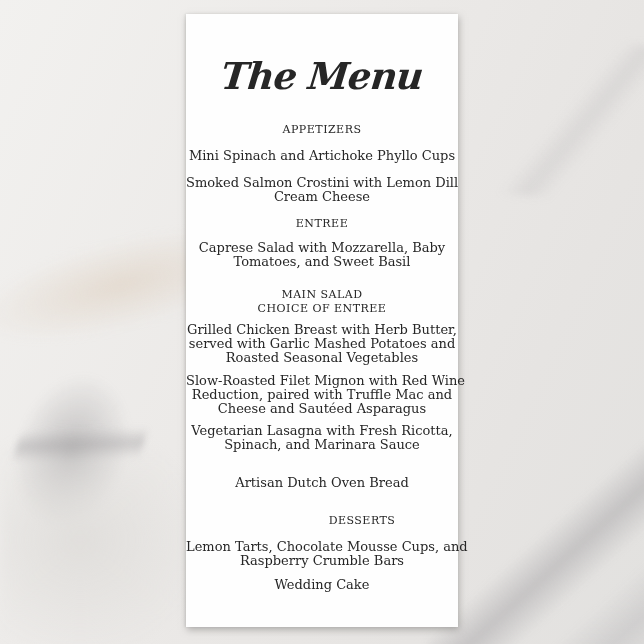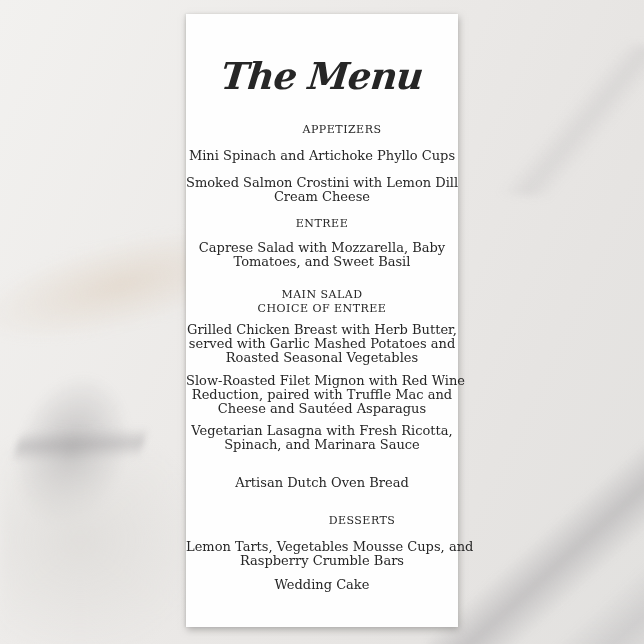--- a/index.html
+++ b/index.html
@@ -101,21 +101,21 @@
   <div class="vein vein-1"></div>
   <div class="vein vein-2"></div>
   <div class="vein vein-3"></div>
   <div class="vein vein-4"></div>
   <div class="vein vein-5"></div>
 
   <div class="card">
 
     <div class="blk title" style="top:38px;">The Menu</div>
 
-    <div class="blk heading" style="top:109px;padding-left:20px;">
+    <div class="blk heading" style="top:109px;">
       <div>APPETIZERS</div>
     </div>
     <div class="blk item" style="top:135px;">
       <div>Mini Spinach and Artichoke Phyllo Cups</div>
     </div>
     <div class="blk item" style="top:162px;">
       <div>Smoked Salmon Crostini with Lemon Dill</div>
       <div>Cream Cheese</div>
     </div>
 
@@ -146,21 +146,21 @@
       <div>Spinach, and Marinara Sauce</div>
     </div>
     <div class="blk item" style="top:462px;">
       <div>Artisan Dutch Oven Bread</div>
     </div>
 
     <div class="blk heading" style="top:500px;padding-left:40px;">
       <div>DESSERTS</div>
     </div>
     <div class="blk item" style="top:526px;">
-      <div>Lemon Tarts, Vegetables Mousse Cups, and</div>
+      <div>Lemon Tarts, Chocolate Mousse Cups, and</div>
       <div>Raspberry Crumble Bars</div>
     </div>
     <div class="blk item" style="top:564px;">
       <div>Wedding Cake</div>
     </div>
 
   </div>
 </div>
 
 </body></html>

